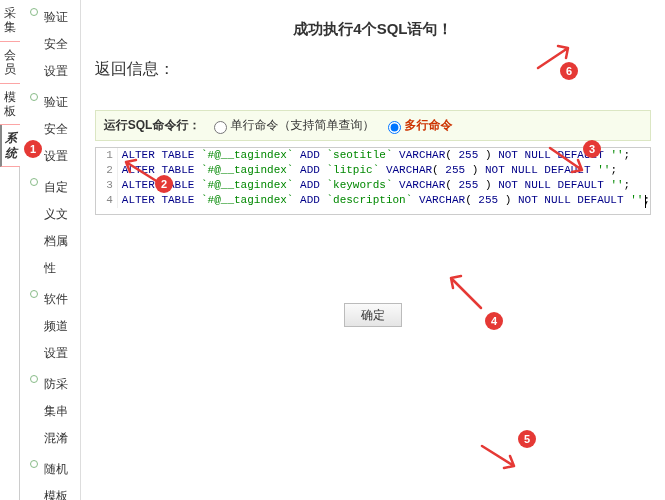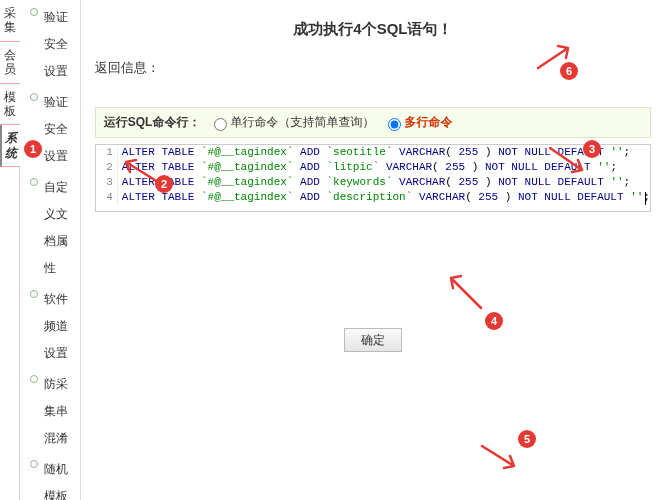--- a/index.html
+++ b/index.html
@@ -12,37 +12,37 @@
   .vtab.active { background: #fff; border-left: 2px solid #888; font-weight: bold; font-style: italic; }
   
   .sidebar { width: 158px; border-right: 1px solid #ddd; padding: 2px 4px 2px 6px; position: relative; }
   .menu-list { list-style: none; }
   .menu-list li { display: flex; align-items: center; padding: 2px 0 2px 18px; position: relative; font-size: 12px; line-height: 27px; }
   .menu-list li .marker { position: absolute; left: 4px; top: 6px; width: 8px; height: 8px; border: 1px solid #8b8; border-radius: 50%; background: #fff; }
   .menu-list li a { color: #333; text-decoration: none; cursor: pointer; }
   
   .main { flex: 1; padding: 12px 14px; position: relative; }
   .success-msg { text-align: center; font-size: 15px; font-weight: bold; color: #333; margin: 8px 0 20px 0; }
-  .return-info { font-size: 13px; color: #333; margin-bottom: 30px; }
+  .return-info { font-size: 16px; color: #333; margin-bottom: 30px; }
   
   .sql-bar { background: #f8fced; border: 1px solid #dbe6c3; padding: 6px 8px; display: flex; align-items: center; gap: 14px; font-size: 12px; color: #333; margin-bottom: 6px; }
   .sql-bar .title { font-weight: bold; color: #333; }
   .sql-bar label { display: flex; align-items: flex-end; gap: 3px; cursor: pointer; }
   .sql-bar .highlight { color: #c30; font-weight: bold; }
   
   .code-box { border: 1px solid #ccc; background: #fff; font-family: "Courier New", monospace; font-size: 11px; line-height: 15px; height: 68px; overflow: hidden; position: relative; }
   .code-row { display: flex; }
   .gutter { width: 22px; background: #fff; color: #888; text-align: right; padding-right: 4px; border-right: 1px solid #eee; user-select: none; }
   .code-line { padding-left: 4px; white-space: pre; }
   .kw { color: #008; }
   .str { color: #080; }
   .num { color: #008; }
   .cursor-caret { position: absolute; right: 4px; top: 47px; width: 1px; height: 13px; background: #000; }
   
-  .btn-ok { display: block; margin: 116px auto 0 auto; width: 58px; height: 24px; background: linear-gradient(#fafafa,#e5e5e5); border: 1px solid #bbb; font-size: 12px; color: #333; cursor: pointer; }
+  .btn-ok { display: block; margin: 88px auto 0 auto; width: 58px; height: 24px; background: linear-gradient(#fafafa,#e5e5e5); border: 1px solid #bbb; font-size: 12px; color: #333; cursor: pointer; }
   
   
   .ann-dot { position: absolute; width: 18px; height: 18px; border-radius: 50%; background: #e53935; color: #fff; font-size: 11px; font-weight: bold; display: flex; align-items: center; justify-content: center; z-index: 50; pointer-events: none; }
   .ann-arrow { position: absolute; z-index: 49; pointer-events: none; }
 </style>
 </head>
 <body>
 
 <div class="container">
 

